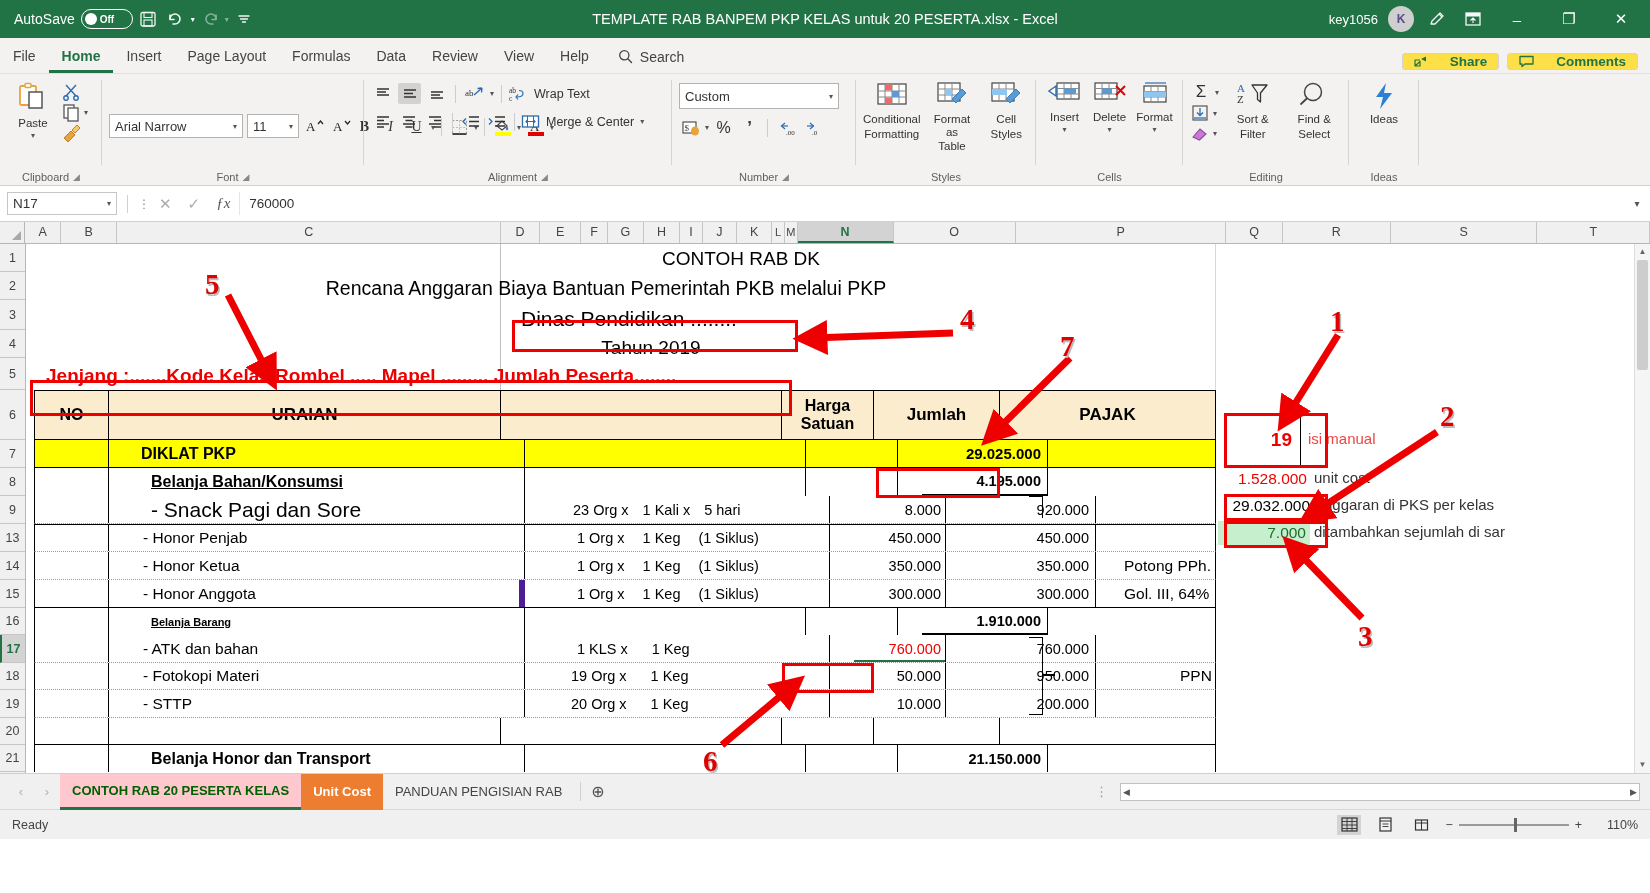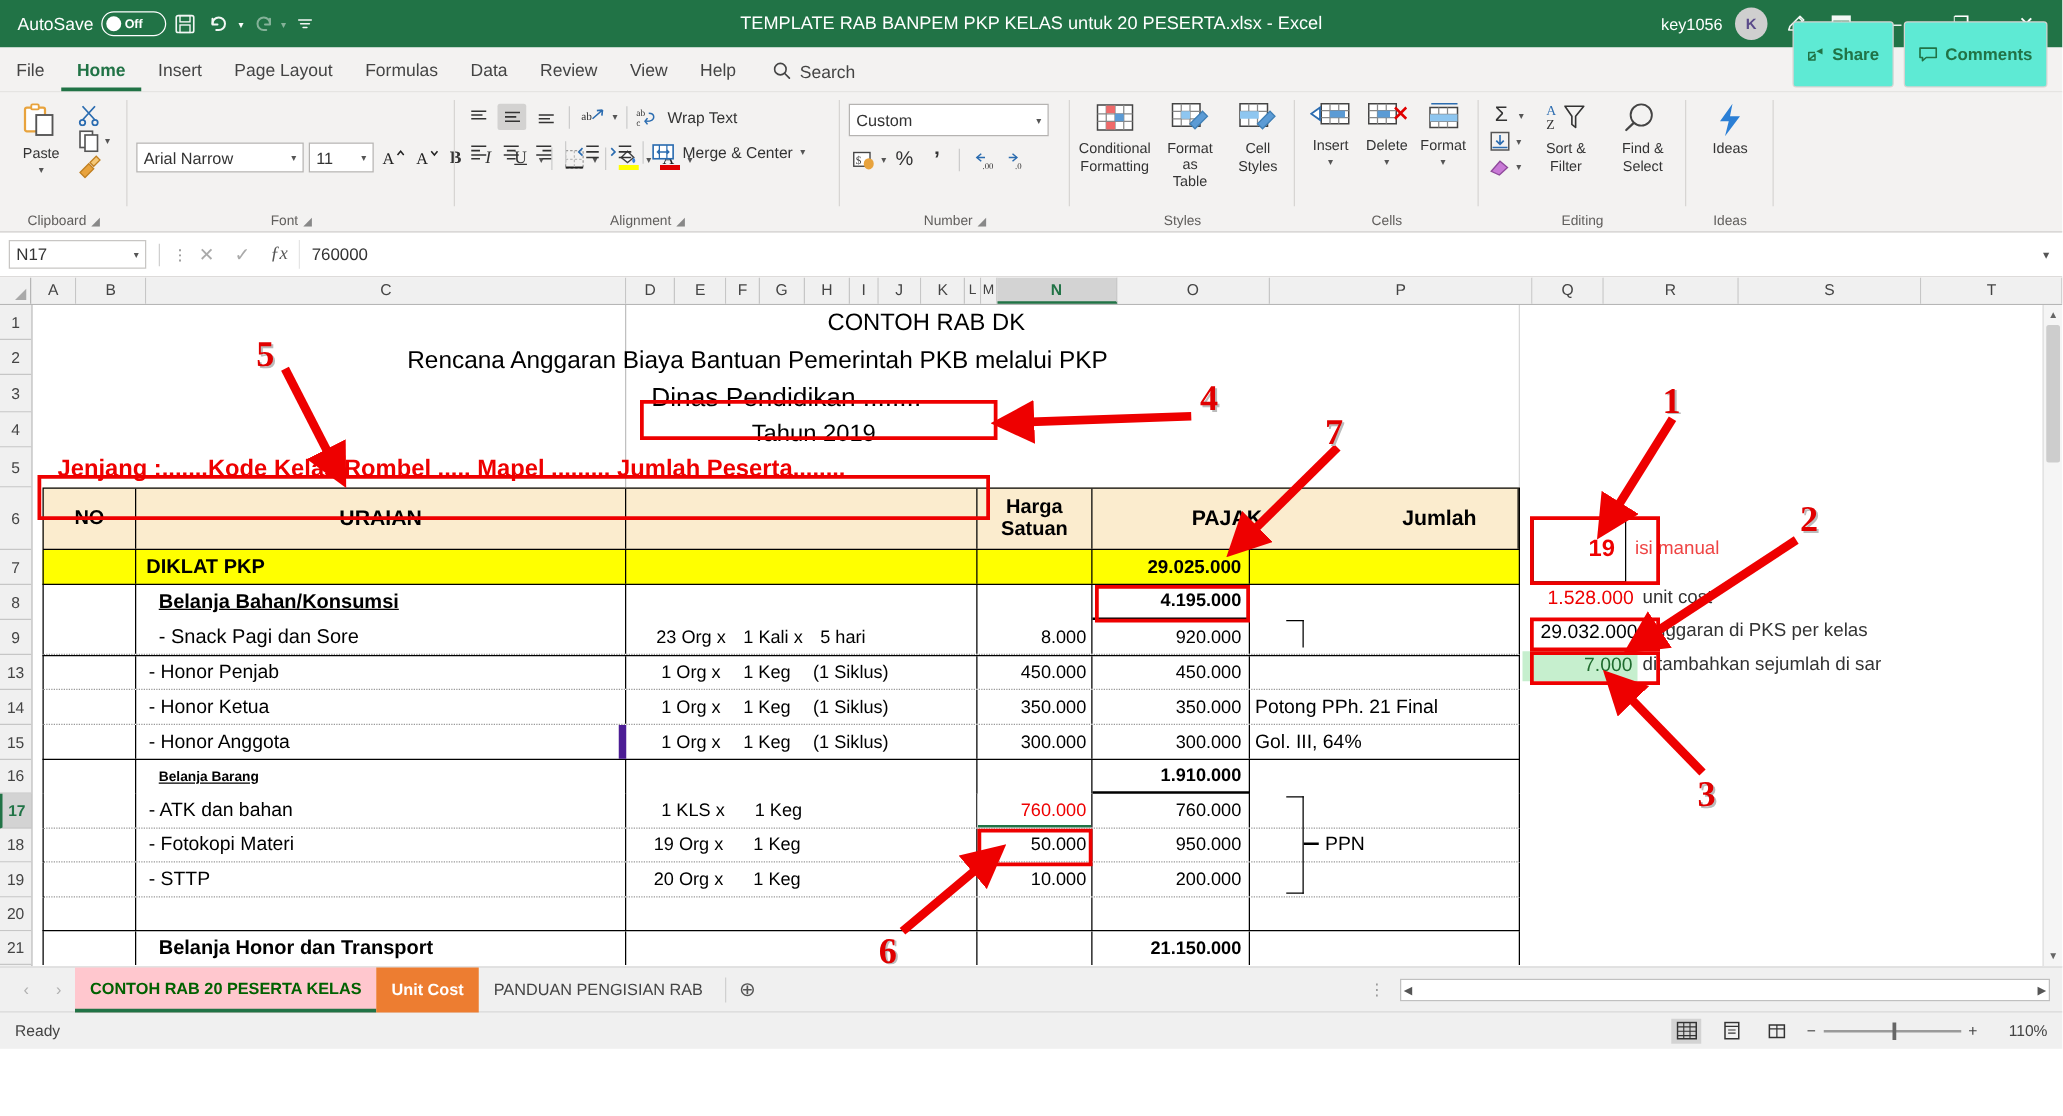--- a/index.html
+++ b/index.html
@@ -45,22 +45,22 @@
     height: 36px; background: #f3f2f1; display: flex; align-items: flex-end;
     border-bottom: 1px solid #e1dfdd; position: relative;
   }
   .rtab {
     padding: 0 13px; height: 33px; line-height: 33px; font-size: 14px; color: #444;
   }
   .rtab.active { color: #217346; font-weight: bold; border-bottom: 3px solid #217346; }
   .searchbox { display: flex; align-items: center; gap: 7px; margin-left: 16px; height: 33px; color: #444; font-size: 14px; }
   .tabstrip-right { margin-left: auto; display: flex; align-items: center; gap: 8px; padding: 0 12px 3px 0; }
   .pillbtn {
-    border: 1px solid #d6d4d2; background: #5eead4; border-radius: 3px; padding: 18px 11px;
-    font-size: 13.5px; color: #217346; font-weight: bold; display: flex; align-items: center; gap: 6px;
+    border: 1px solid #d6d4d2; background: #fde047; border-radius: 3px; padding: 0 11px;
+    font-size: 13.5px; color: #217346; font-weight: bold; display: flex; align-items: center; gap: 22px;
   }
 
   
   .ribbon {
     height: 112px; background: #f3f2f1; border-bottom: 1px solid #d2d0ce;
     display: flex; position: relative;
   }
   .grp { position: relative; padding: 4px 7px 0 7px; display: flex; flex-direction: column; }
   .grp::after {
     content: ""; position: absolute; right: 0; top: 6px; bottom: 20px; width: 1px; background: #d7d5d3;
@@ -125,21 +125,21 @@
 
   .gridbody { display: flex; height: 529px; }
   .rowhdr { width: 26px; background: #f0f0f0; border-right: 1px solid #b6b6b6; }
   .rh {
     border-bottom: 1px solid #c6c6c6; font-size: 12.5px; color: #444;
     display: flex; align-items: center; justify-content: center; background: #f0f0f0;
   }
   .rh.sel { background: #d3d3d3; color: #217346; font-weight: bold; border-left: 2px solid #217346; }
 
   .cells { flex: 1; position: relative; }
-  .cell { font-size: 14.5px; color: #000; display: flex; align-items: center; padding: 0 4px; overflow: hidden; white-space: nowrap; }
+  .cell { font-size: 14.5px; color: #000; display: flex; align-items: center; padding: 0 4px; overflow: hidden; white-space: nowrap; margin-left: 24px; }
 
   
   .sheettabs {
     height: 36px; background: #f0f0f0; display: flex; align-items: center;
     border-top: 1px solid #d0d0d0; padding-left: 8px; gap: 0;
   }
   .navarrow { width: 26px; text-align: center; color: #b0b0b0; font-size: 13px; }
   .stab {
     height: 36px; display: flex; align-items: center; padding: 0 12px;
     font-size: 13px; color: #444; background: transparent;
@@ -758,22 +758,22 @@
       </div>
 
       <div style="position:absolute;left:8px;top:146px;width:1182px;height:50px;background:#fbecce;border:1.5px solid #000;display:flex">
         <div style="width:74px;border-right:1.5px solid #000;display:flex;align-items:center;justify-content:center;font-size:16px;font-weight:bold">NO</div>
         <div style="width:392px;border-right:1px solid #000;display:flex;align-items:center;justify-content:center;font-size:17px;font-weight:bold">URAIAN</div>
         <div style="width:281px;border-right:1.5px solid #000"></div>
         <div style="width:92px;border-right:1.5px solid #000;display:flex;flex-direction:column;align-items:center;justify-content:center;font-size:16px;font-weight:bold;line-height:1.15">
           <span>Harga</span>
           <span>Satuan</span>
         </div>
+        <div style="width:126px;border-right:1.5px solid #000;display:flex;align-items:center;justify-content:center;font-size:17px;font-weight:bold">Jumlah</div>
         <div style="flex:1;display:flex;align-items:center;justify-content:center;font-size:17px;font-weight:bold">PAJAK</div>
-        <div style="width:126px;border-right:1.5px solid #000;display:flex;align-items:center;justify-content:center;font-size:17px;font-weight:bold">Jumlah</div>
       </div>
 
       <div style="position:absolute;left:8px;top:196px;width:1182px;height:28px;background:#ffff00;border-left:1.5px solid #000;border-right:1.5px solid #000;border-bottom:1.5px solid #000;display:flex">
         <div style="width:74px;border-right:1.5px solid #000"></div>
         <div class="cell" style="width:392px;border-right:1px solid #000;font-weight:bold;font-size:16px;padding-left:8px">DIKLAT PKP</div>
         <div style="width:281px;border-right:1.5px solid #000"></div>
         <div style="width:92px;border-right:1.5px solid #000"></div>
         <div class="cell" style="width:126px;border-right:1.5px solid #000;justify-content:flex-end;font-weight:bold;font-size:15px;padding-right:6px">29.025.000</div>
         <div style="flex:1"></div>
       </div>
@@ -782,21 +782,21 @@
         <div style="width:74px;border-right:1.5px solid #000"></div>
         <div class="cell" style="width:392px;border-right:1px solid #000;font-weight:bold;font-size:16px;padding-left:18px;text-decoration:underline">Belanja Bahan/Konsumsi</div>
         <div style="width:281px;border-right:1.5px solid #000"></div>
         <div style="width:92px;border-right:1.5px solid #000"></div>
         <div class="cell" style="width:126px;border-right:1.5px solid #000;justify-content:flex-end;font-weight:bold;font-size:14.5px;padding-right:6px;border-bottom:2px solid #000">4.195.000</div>
         <div style="flex:1"></div>
       </div>
 
       <div style="position:absolute;left:8px;top:252px;width:1182px;height:28px;border-left:1.5px solid #000;border-right:1.5px solid #000;border-bottom:1px dotted #999;display:flex">
         <div style="width:74px;border-right:1.5px solid #000"></div>
-        <div class="cell" style="width:392px;border-right:1px solid #000;font-size:16px;padding-left:18px">- Snack Pagi dan Sore</div>
+        <div class="cell" style="width:392px;border-right:1px solid #000;font-size:21px;padding-left:18px">- Snack Pagi dan Sore</div>
         <div class="cell" style="width:281px;border-right:1.5px solid #000;font-size:14.5px;gap:14px;padding-left:24px">
           <span>23 Org  x</span>
           <span>1 Kali  x</span>
           <span>5 hari</span>
         </div>
         <div class="cell" style="width:92px;border-right:1.5px solid #000;justify-content:flex-end;font-size:14.5px;padding-right:4px">8.000</div>
         <div class="cell" style="width:126px;border-right:1.5px solid #000;justify-content:flex-end;font-size:14.5px;padding-right:6px">920.000</div>
         <div class="cell" style="flex:1;font-size:14.5px;padding-left:4px"></div>
       </div>
 

